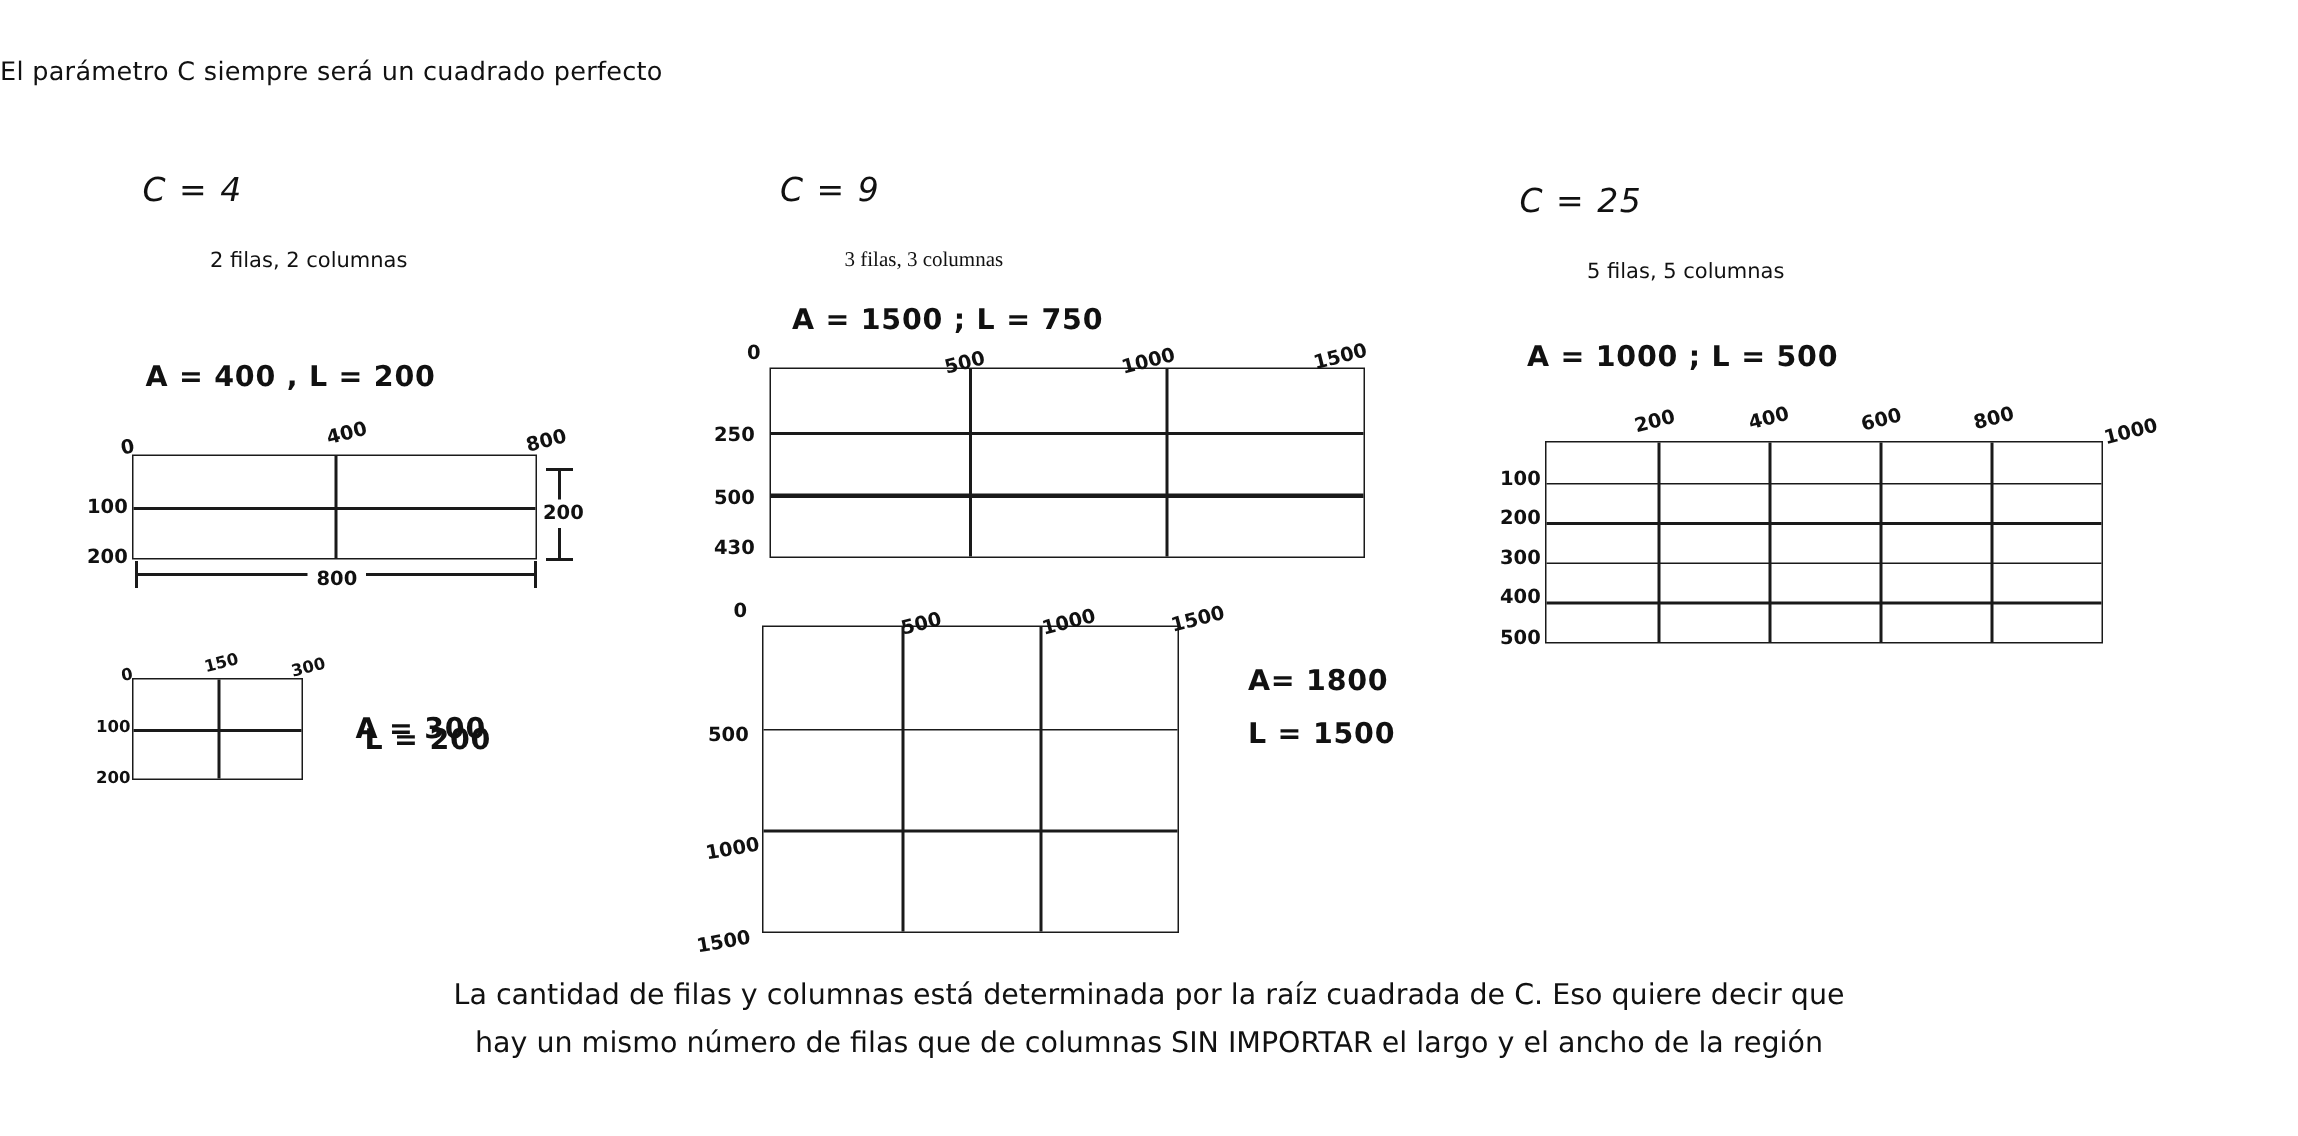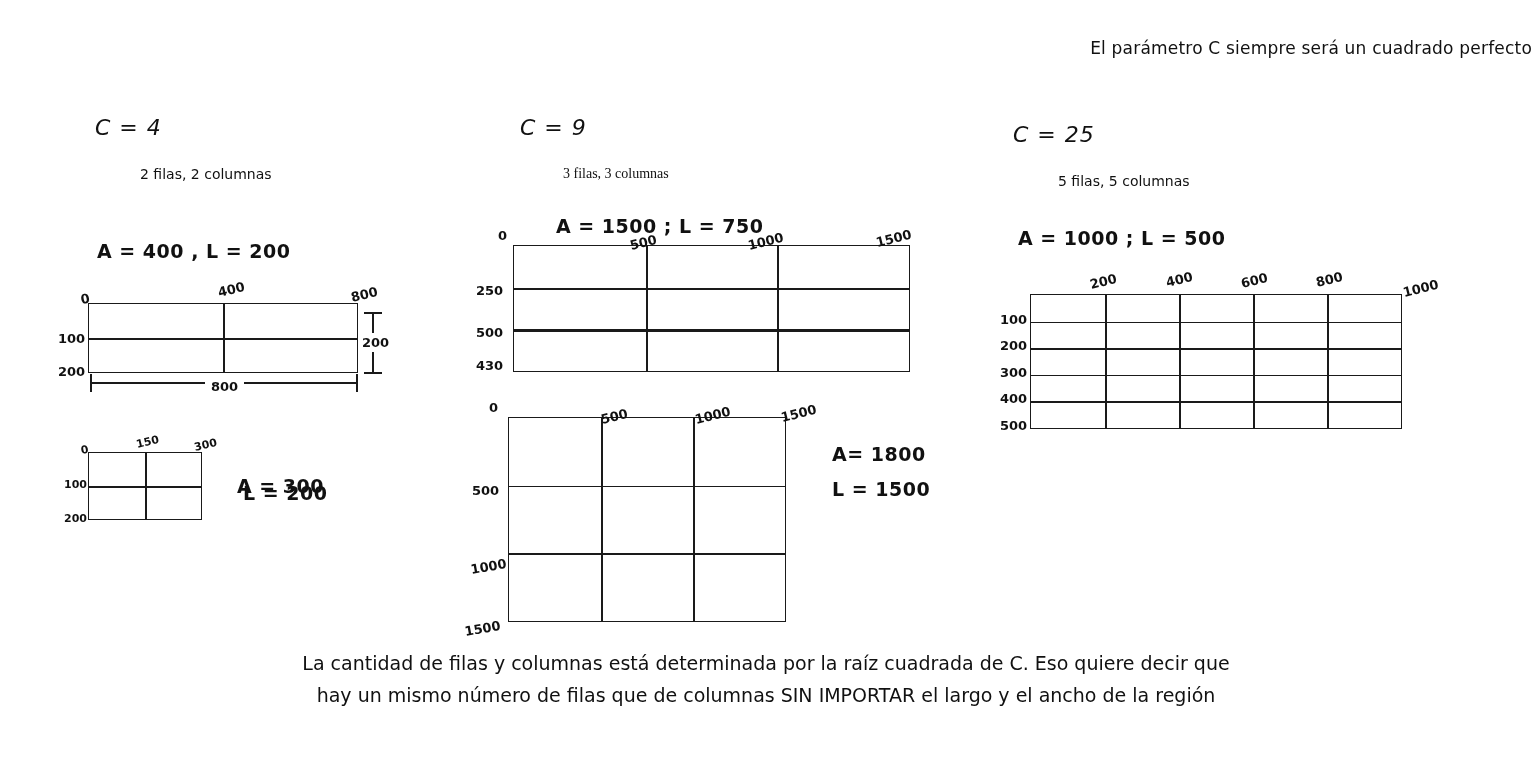--- a/index.html
+++ b/index.html
@@ -14,21 +14,21 @@
     font-family: "DejaVu Sans", sans-serif;
     color: #111111;
     overflow: hidden;
   }
   .abs { position: absolute; }
 
   .title {
     top: 38px;
     left: 0;
     width: 1532px;
-    text-align: right;
+    text-align: left;
     font-size: 17px;
     letter-spacing: 0.2px;
   }
 
   .case-label {
     font-size: 22px;
     letter-spacing: 1px;
     font-style: italic;
   }
   .sub-label {
@@ -116,21 +116,21 @@
 <div class="abs tick-sm rot-l" style="top:441px;left:196px;">300</div>
 <div class="abs tick-sm" style="top:478px;left:64px;">100</div>
 <div class="abs tick-sm" style="top:512px;left:64px;">200</div>
 
 <div class="abs hand" style="top:451px;left:237px;margin-top:24px;">A = 300</div>
 <div class="abs hand" style="top:482px;left:243px;">L = 200</div>
 
 <div class="abs case-label" style="top:115px;left:520px;">C = 9</div>
 <div class="abs sub-label" style="top:166px;left:563px;font-family:Liberation Serif, serif;">3 filas, 3 columnas</div>
 
-<div class="abs hand" style="top:202px;left:556px;margin-top:13px;">A = 1500 ;  L = 750</div>
+<div class="abs hand" style="top:202px;left:528px;">A = 1500 ;  L = 750</div>
 
 <div class="grid thick" style="left:513px;top:245px;width:397px;height:127px;">
   <div class="vline" style="left:33.33%;"></div>
   <div class="vline" style="left:66.66%;"></div>
   <div class="hline" style="top:33.33%;"></div>
   <div class="hline" style="top:66.66%;"></div>
 </div>
 <div class="abs tick" style="top:228px;left:498px;">0</div>
 <div class="abs tick rot-l" style="top:238px;left:632px;">500</div>
 <div class="abs tick rot-l" style="top:238px;left:750px;">1000</div>

